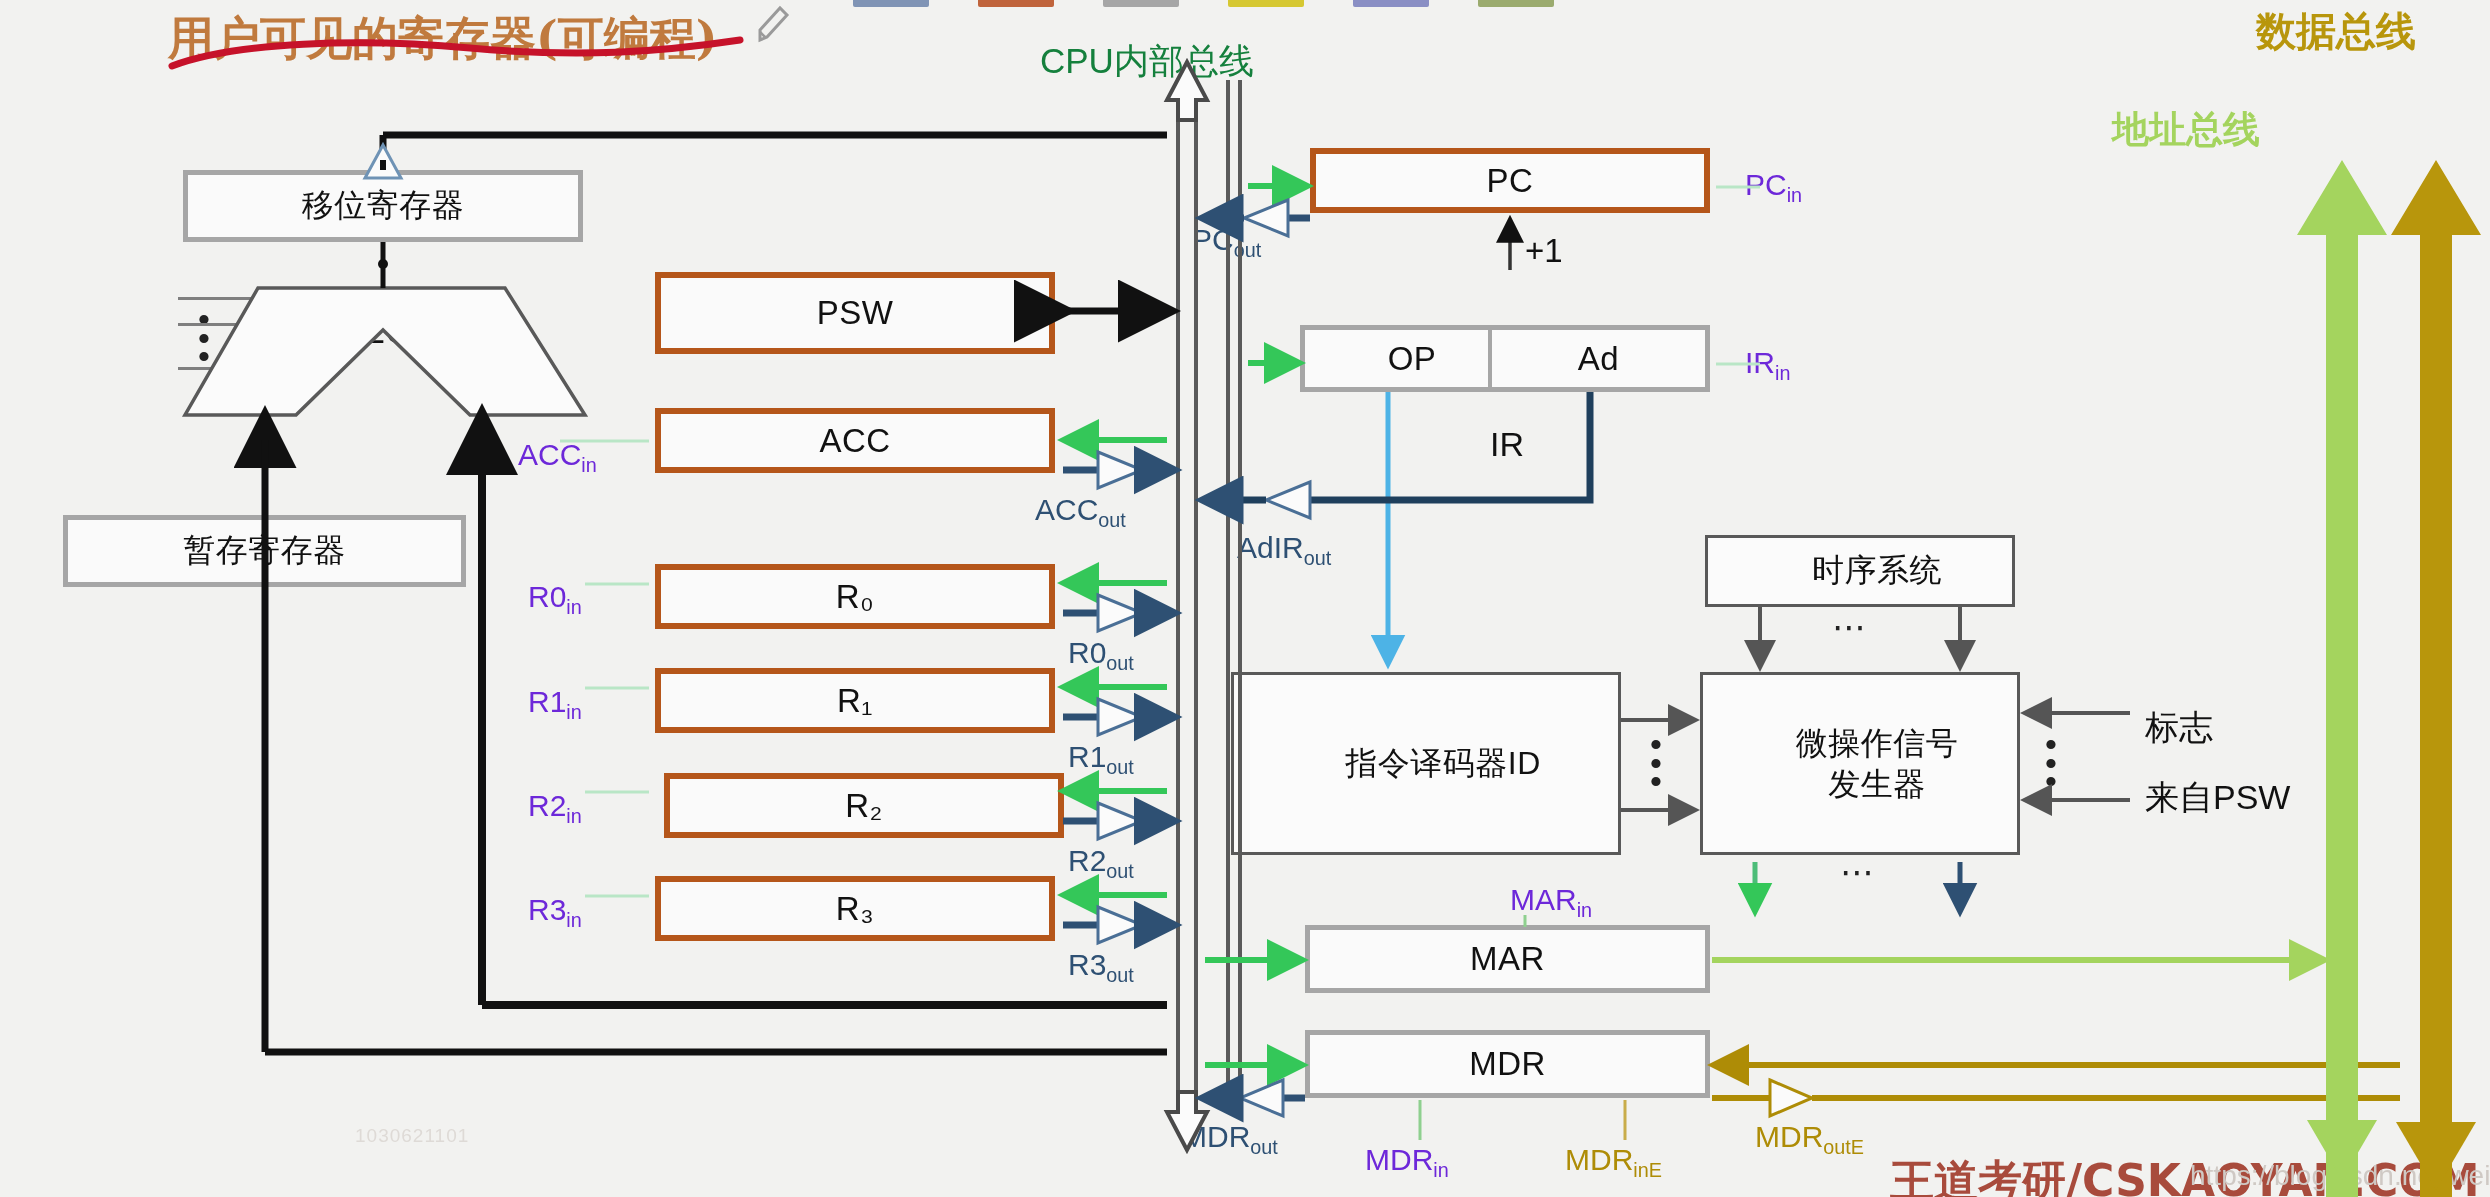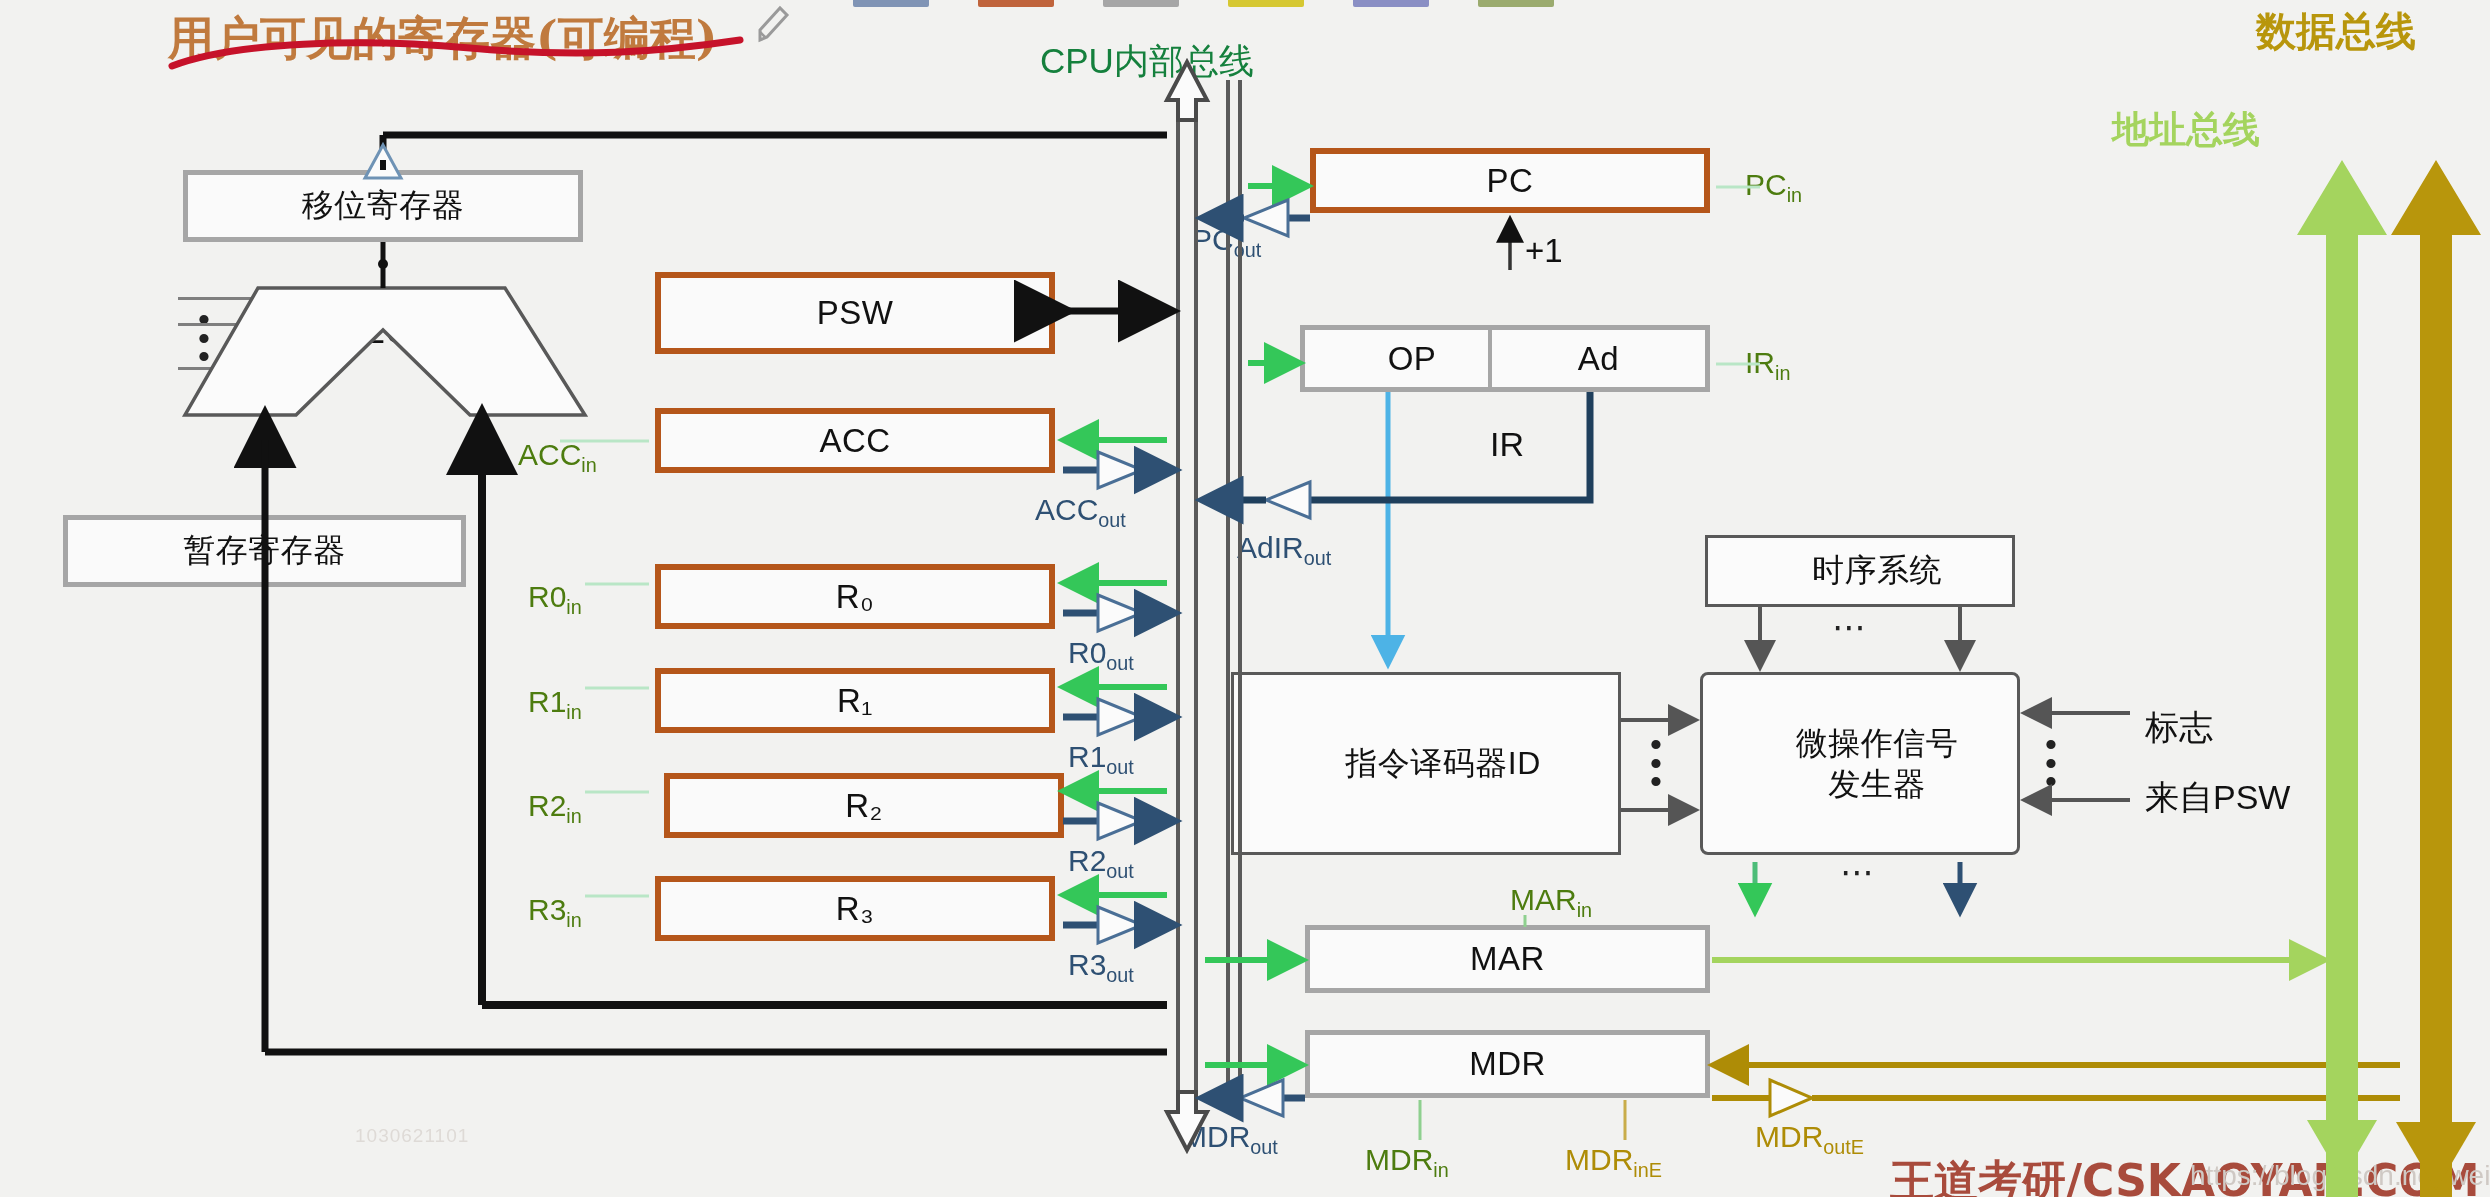--- a/index.html
+++ b/index.html
@@ -21,21 +21,21 @@
   .box-gray{border:5px solid #a6a6a6;}
   .box-gray-thin{border:3px solid #595959;background:#fbfbfb;padding-left:34px;}
   .box-orange{border:6px solid #b5561a;}
   .box-lbl{font-size:33px;color:#111;letter-spacing:.5px;white-space:nowrap;}
   .box-lbl.cn{font-size:32px;}
   .box-lbl.big{font-size:36px;}
   .ln-gray{position:absolute;background:#7f7f7f;}
 
   
   .lab{position:absolute;white-space:nowrap;font-size:30px;line-height:1;}
-  .lab.green{color:#4d7c0f;}
+  .lab.green{color:#6d28d9;}
   .lab.navy{color:#2e5073;}
   .lab.gold{color:#ae8c06;}
   .lab .sb{font-size:.66em;vertical-align:sub;}
 
   
   svg.ovl{position:absolute;left:0;top:0;width:2490px;height:1197px;pointer-events:none;}
 
   
   .title-hand{position:absolute;font-family:"DejaVu Serif","Liberation Serif",serif;
     font-size:46px;color:#c07a3e;font-weight:bold;white-space:nowrap;}
@@ -186,21 +186,21 @@
   </div>
 
   <div class="box box-gray-thin" style="left:1231px;top:672px;width:390px;height:183px;">
     <span class="box-lbl cn">指令译码器ID</span>
   </div>
 
   <div class="box box-gray-thin" style="left:1705px;top:535px;width:310px;height:72px;">
     <span class="box-lbl cn">时序系统</span>
   </div>
 
-  <div class="box box-gray-thin" style="left:1700px;top:672px;width:320px;height:183px;flex-direction:column;line-height:1.28;border-radius:8px;">
+  <div class="box box-gray-thin" style="left:1700px;top:672px;width:320px;height:183px;flex-direction:column;line-height:1.28;">
     <span class="box-lbl cn">微操作信号</span>
     <span class="box-lbl cn">发生器</span>
   </div>
 
   <div class="dots-v" style="left:1650px;top:735px;">
     <div>•</div>
       <div>•</div>
       <div>•</div>
   </div>
 

